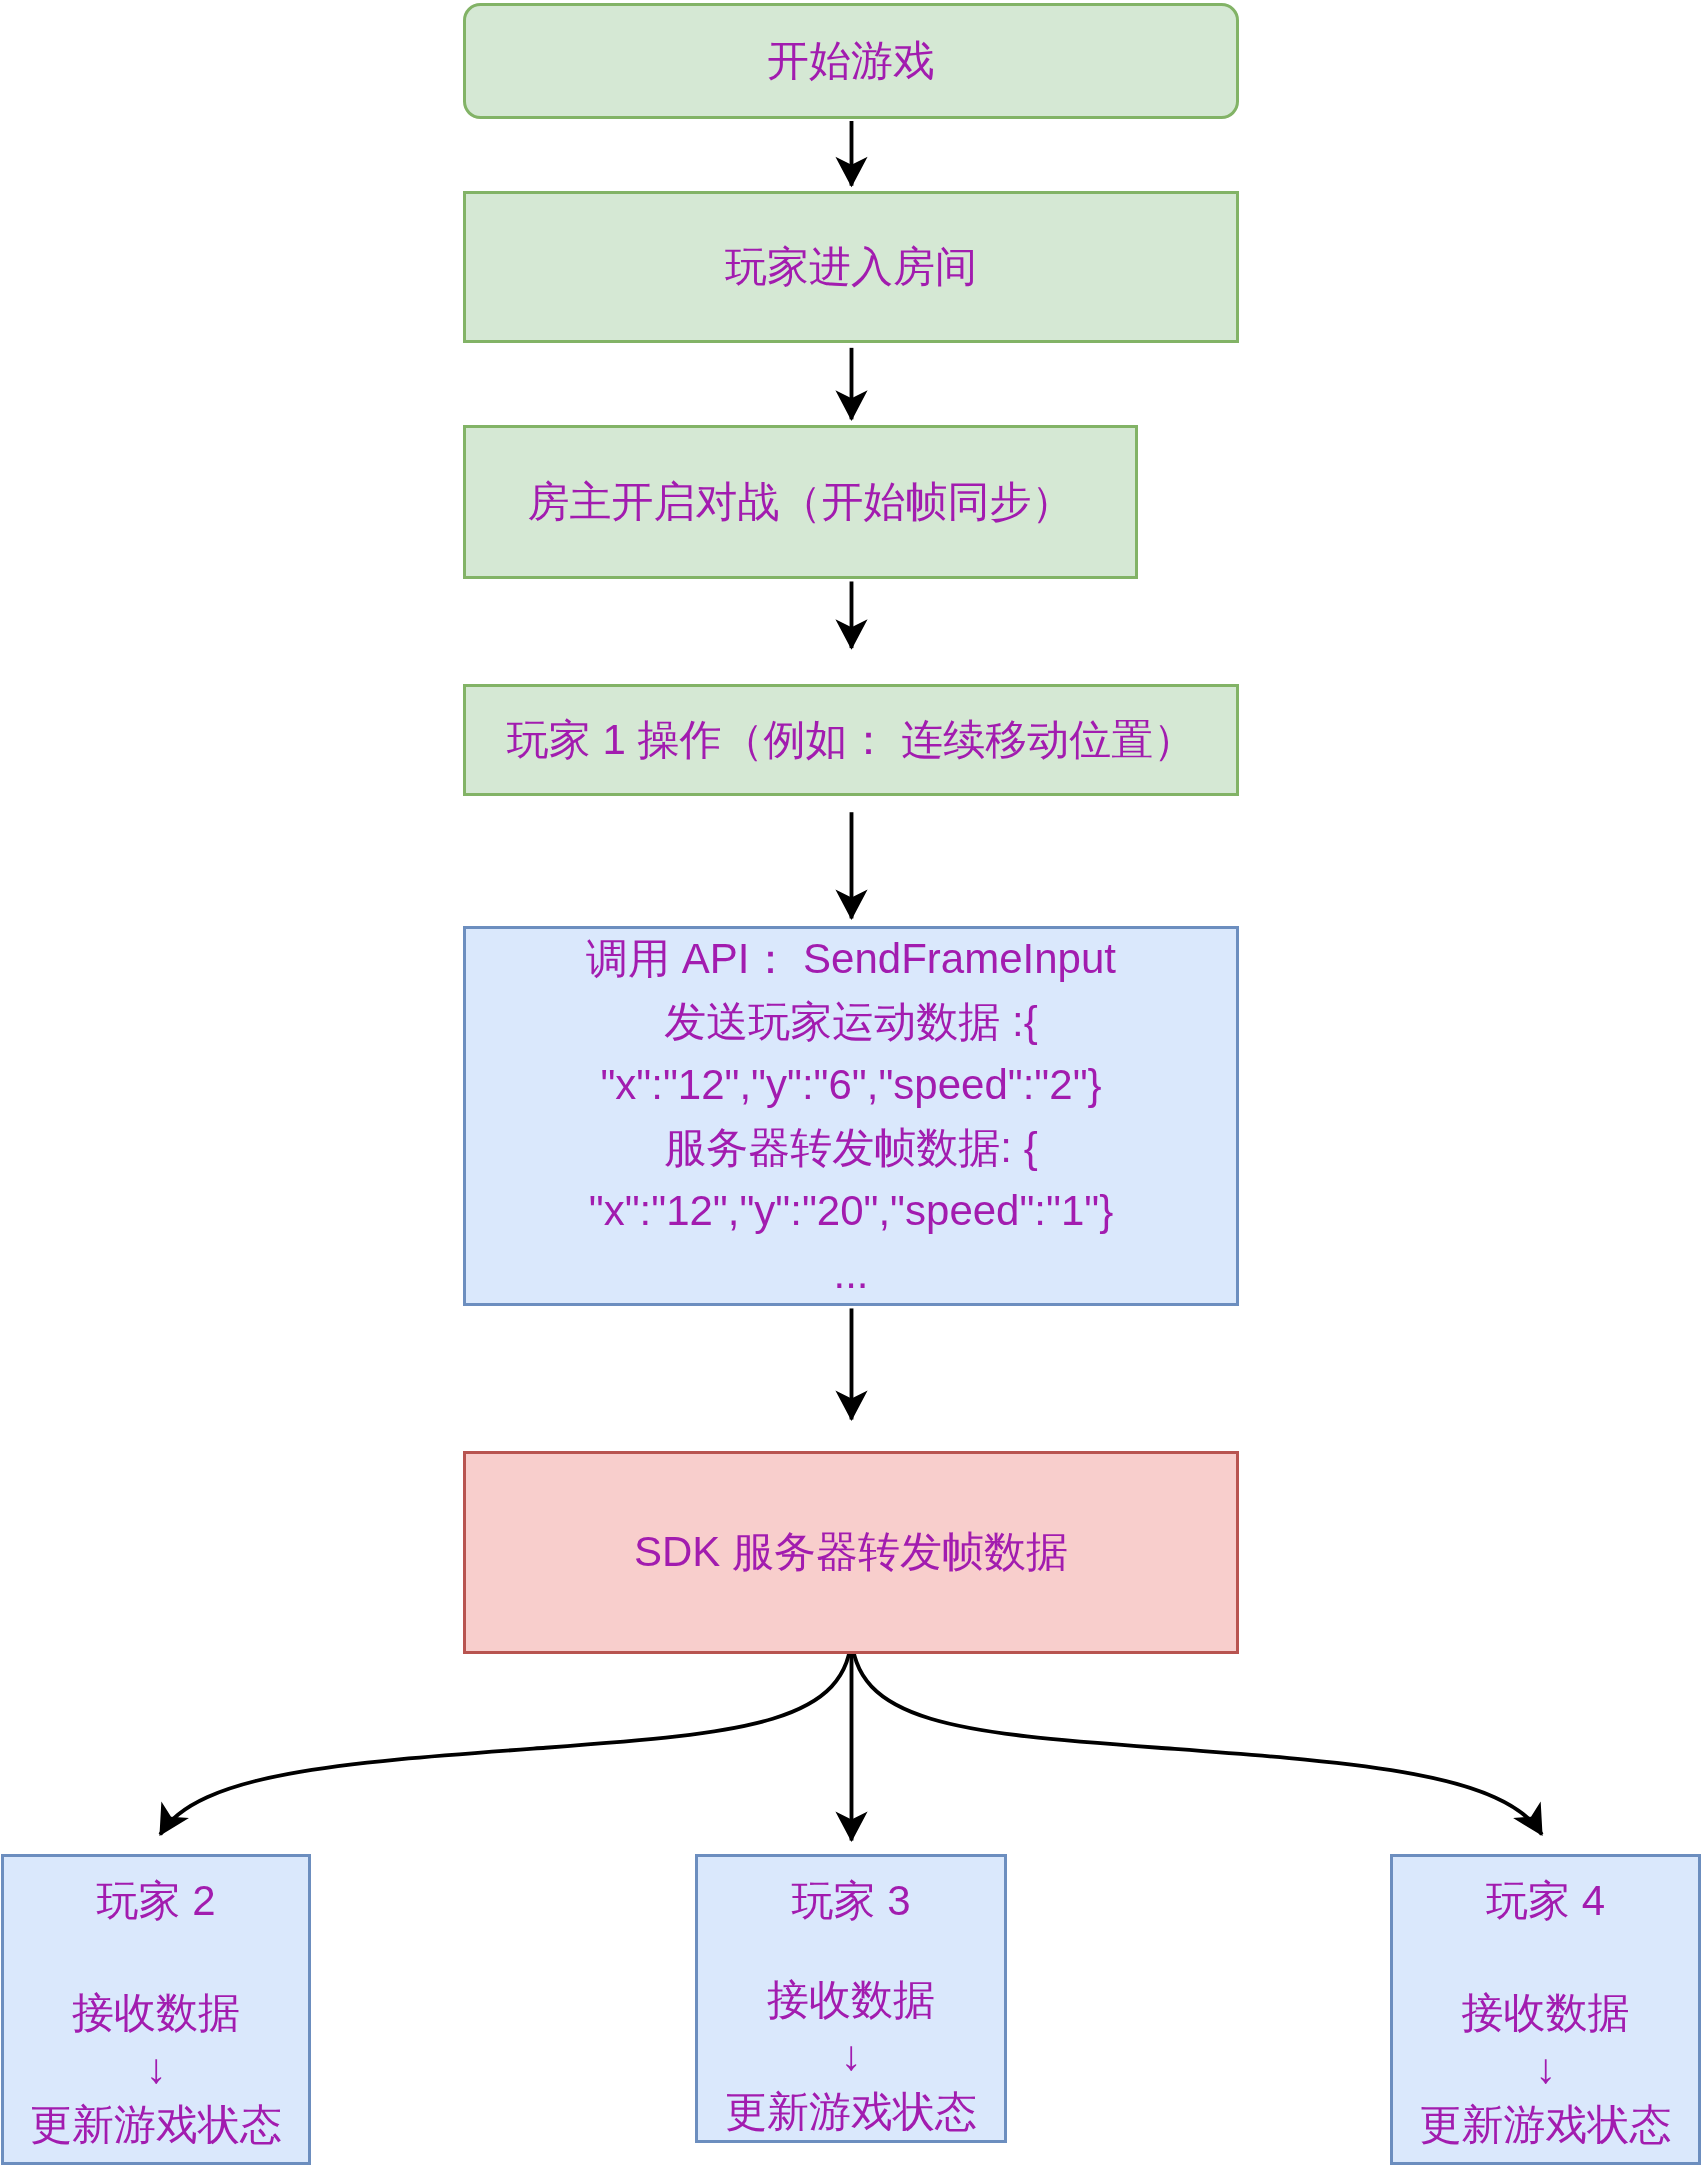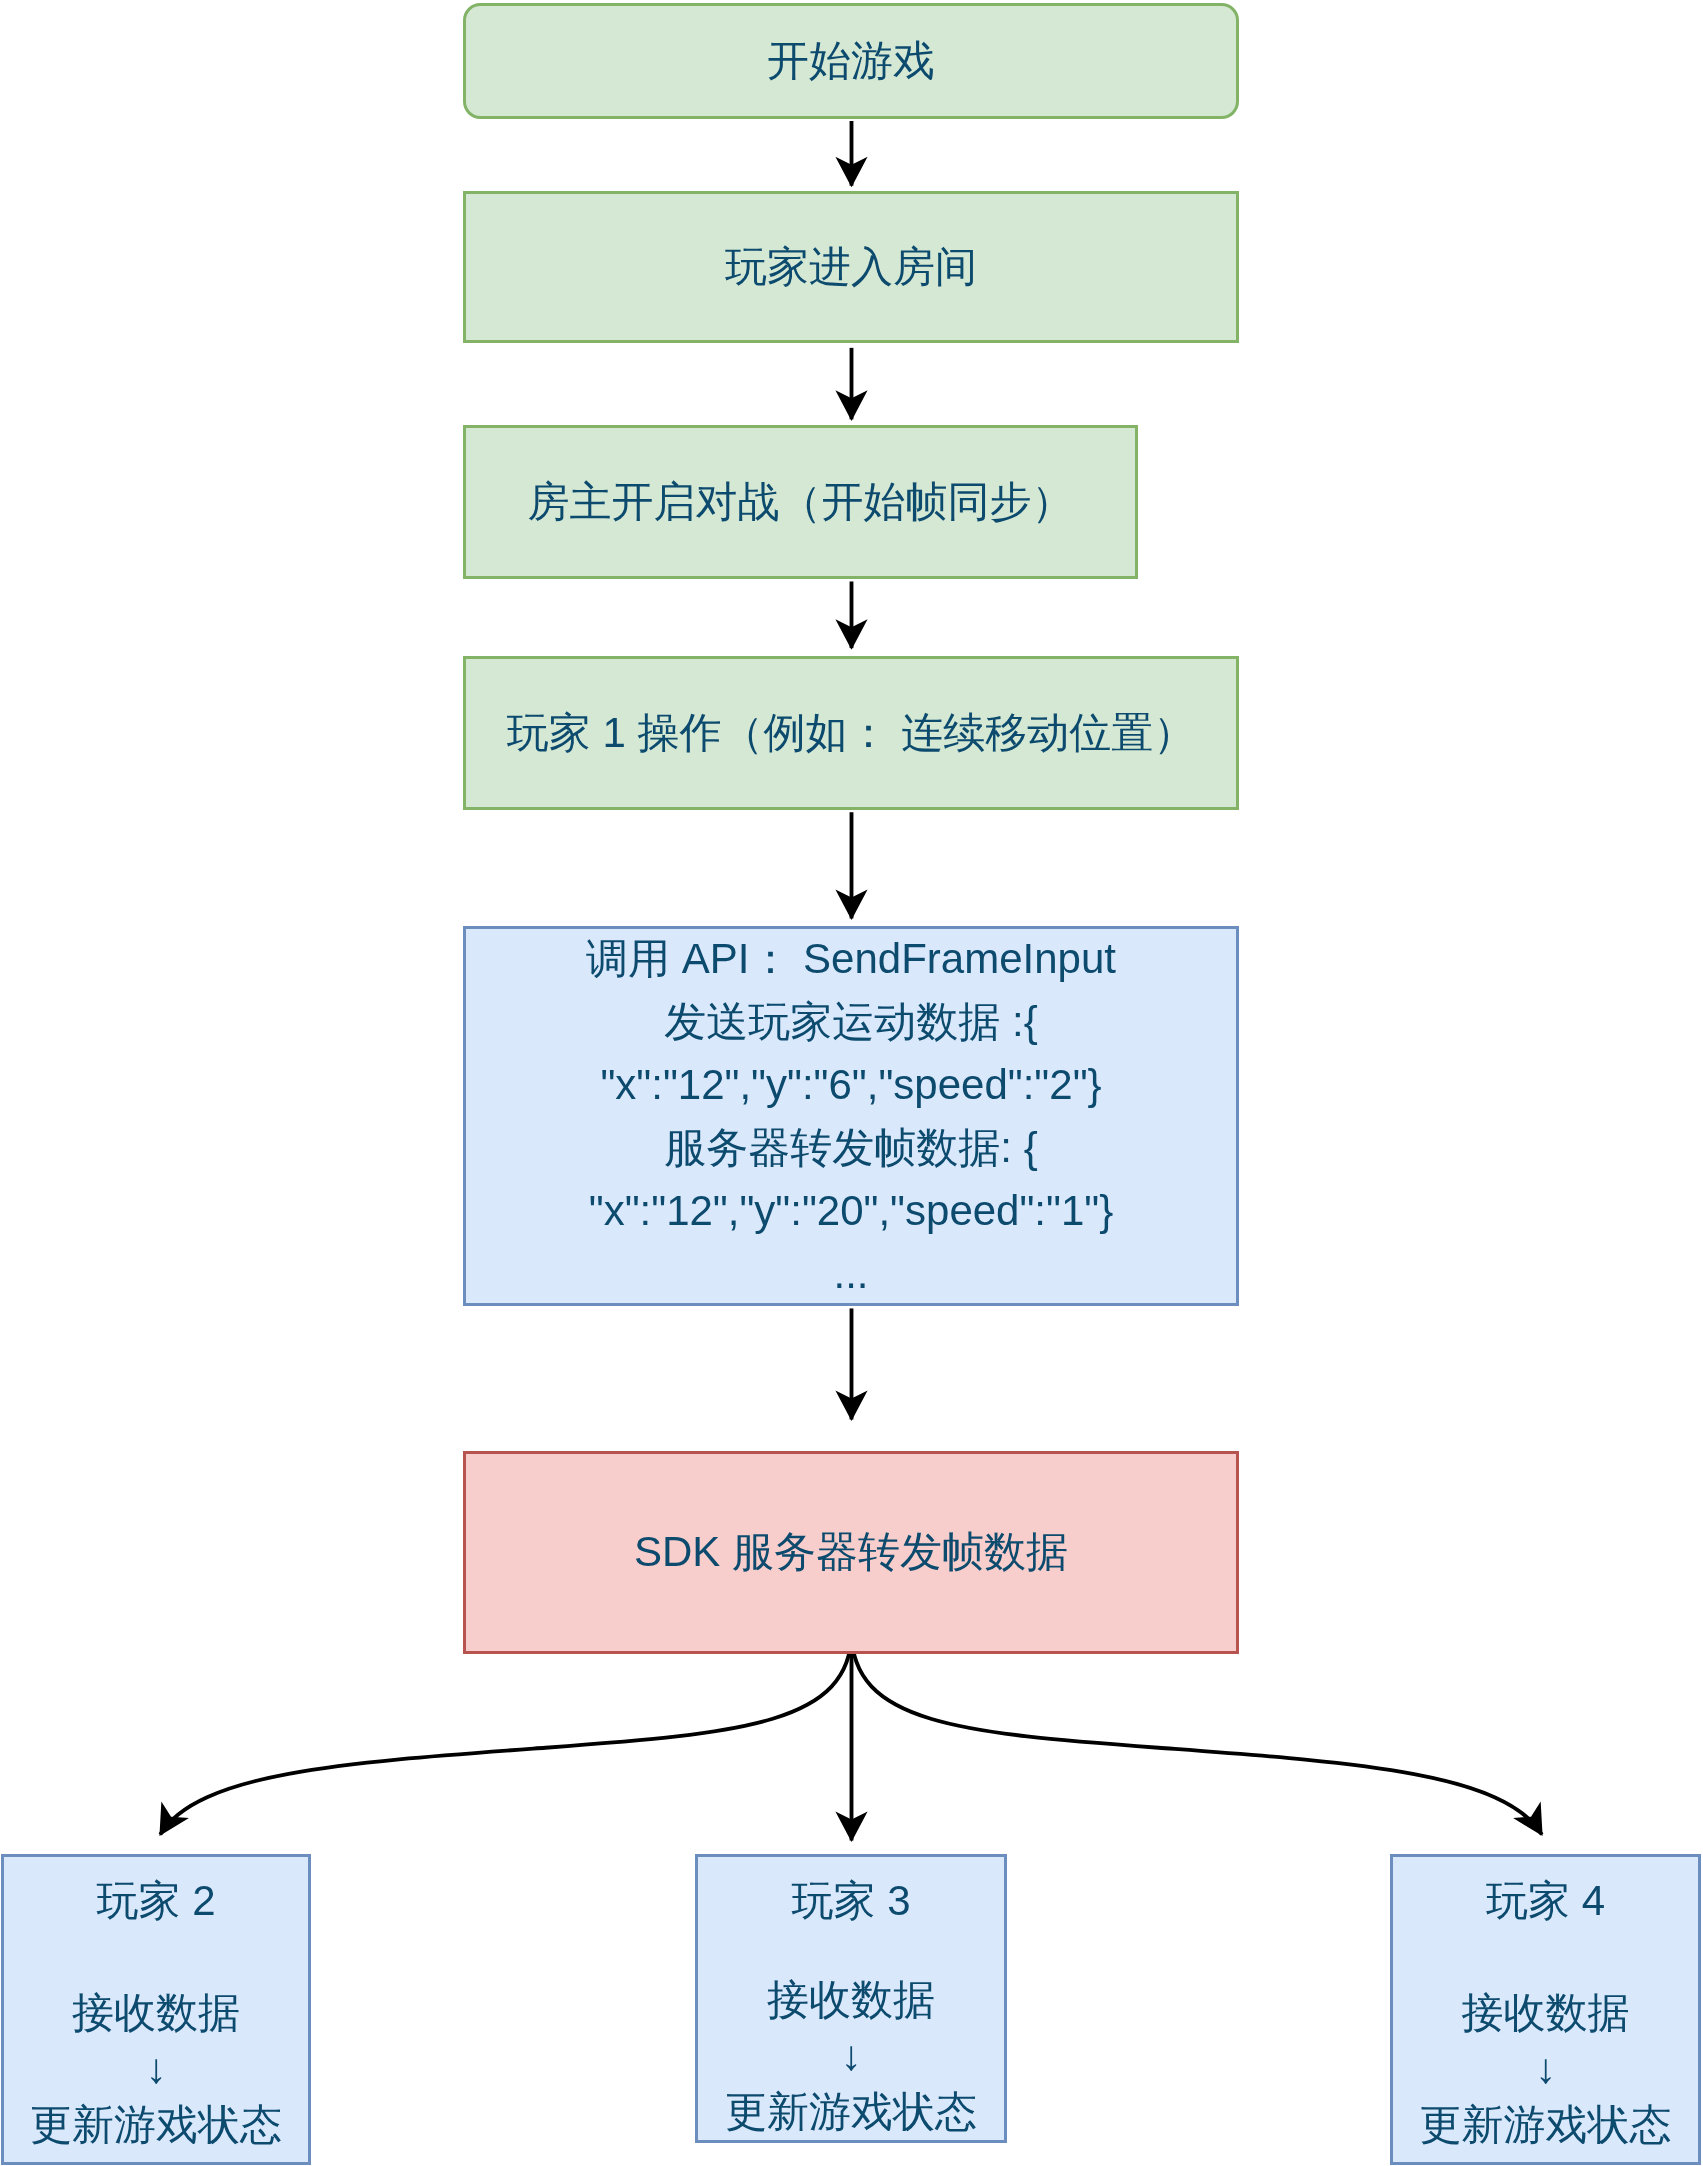--- a/index.html
+++ b/index.html
@@ -6,21 +6,21 @@
     margin: 0;
     padding: 0;
     background: #ffffff;
   }
   #canvas {
     position: relative;
     width: 1703px;
     height: 2167px;
     background: #ffffff;
     font-family: "Liberation Sans", "DejaVu Sans", sans-serif;
-    color: #0c4a6e;
+    color: #a21caf;
     overflow: hidden;
   }
   #edges {
     position: absolute;
     left: 0; top: 0;
     width: 1703px;
     height: 2167px;
     pointer-events: none;
   }
   .node {
@@ -96,21 +96,21 @@
   </div>
 
   <div class="node green" style="left:463px; top:191px; width:776px; height:152px;">
     <span>玩家进入房间</span>
   </div>
 
   <div class="node green" style="left:463px; top:425px; width:675px; height:154px;">
     <span>房主开启对战（开始帧同步）</span>
   </div>
 
-  <div class="node green" style="left:463px; top:656px; width:776px; height:154px;">
+  <div class="node green" style="left:463px; top:684px; width:776px; height:112px;">
     <span>玩家 1 操作（例如： 连续移动位置）</span>
   </div>
 
   <div class="node blue multiline" style="left:463px; top:926px; width:776px; height:380px;">
     <div class="mline">调用 API： SendFrameInput</div>
     <div class="mline">发送玩家运动数据 :{</div>
     <div class="mline">"x":"12","y":"6","speed":"2"}</div>
     <div class="mline">服务器转发帧数据: {</div>
     <div class="mline">"x":"12","y":"20","speed":"1"}</div>
     <div class="mline">...</div>

